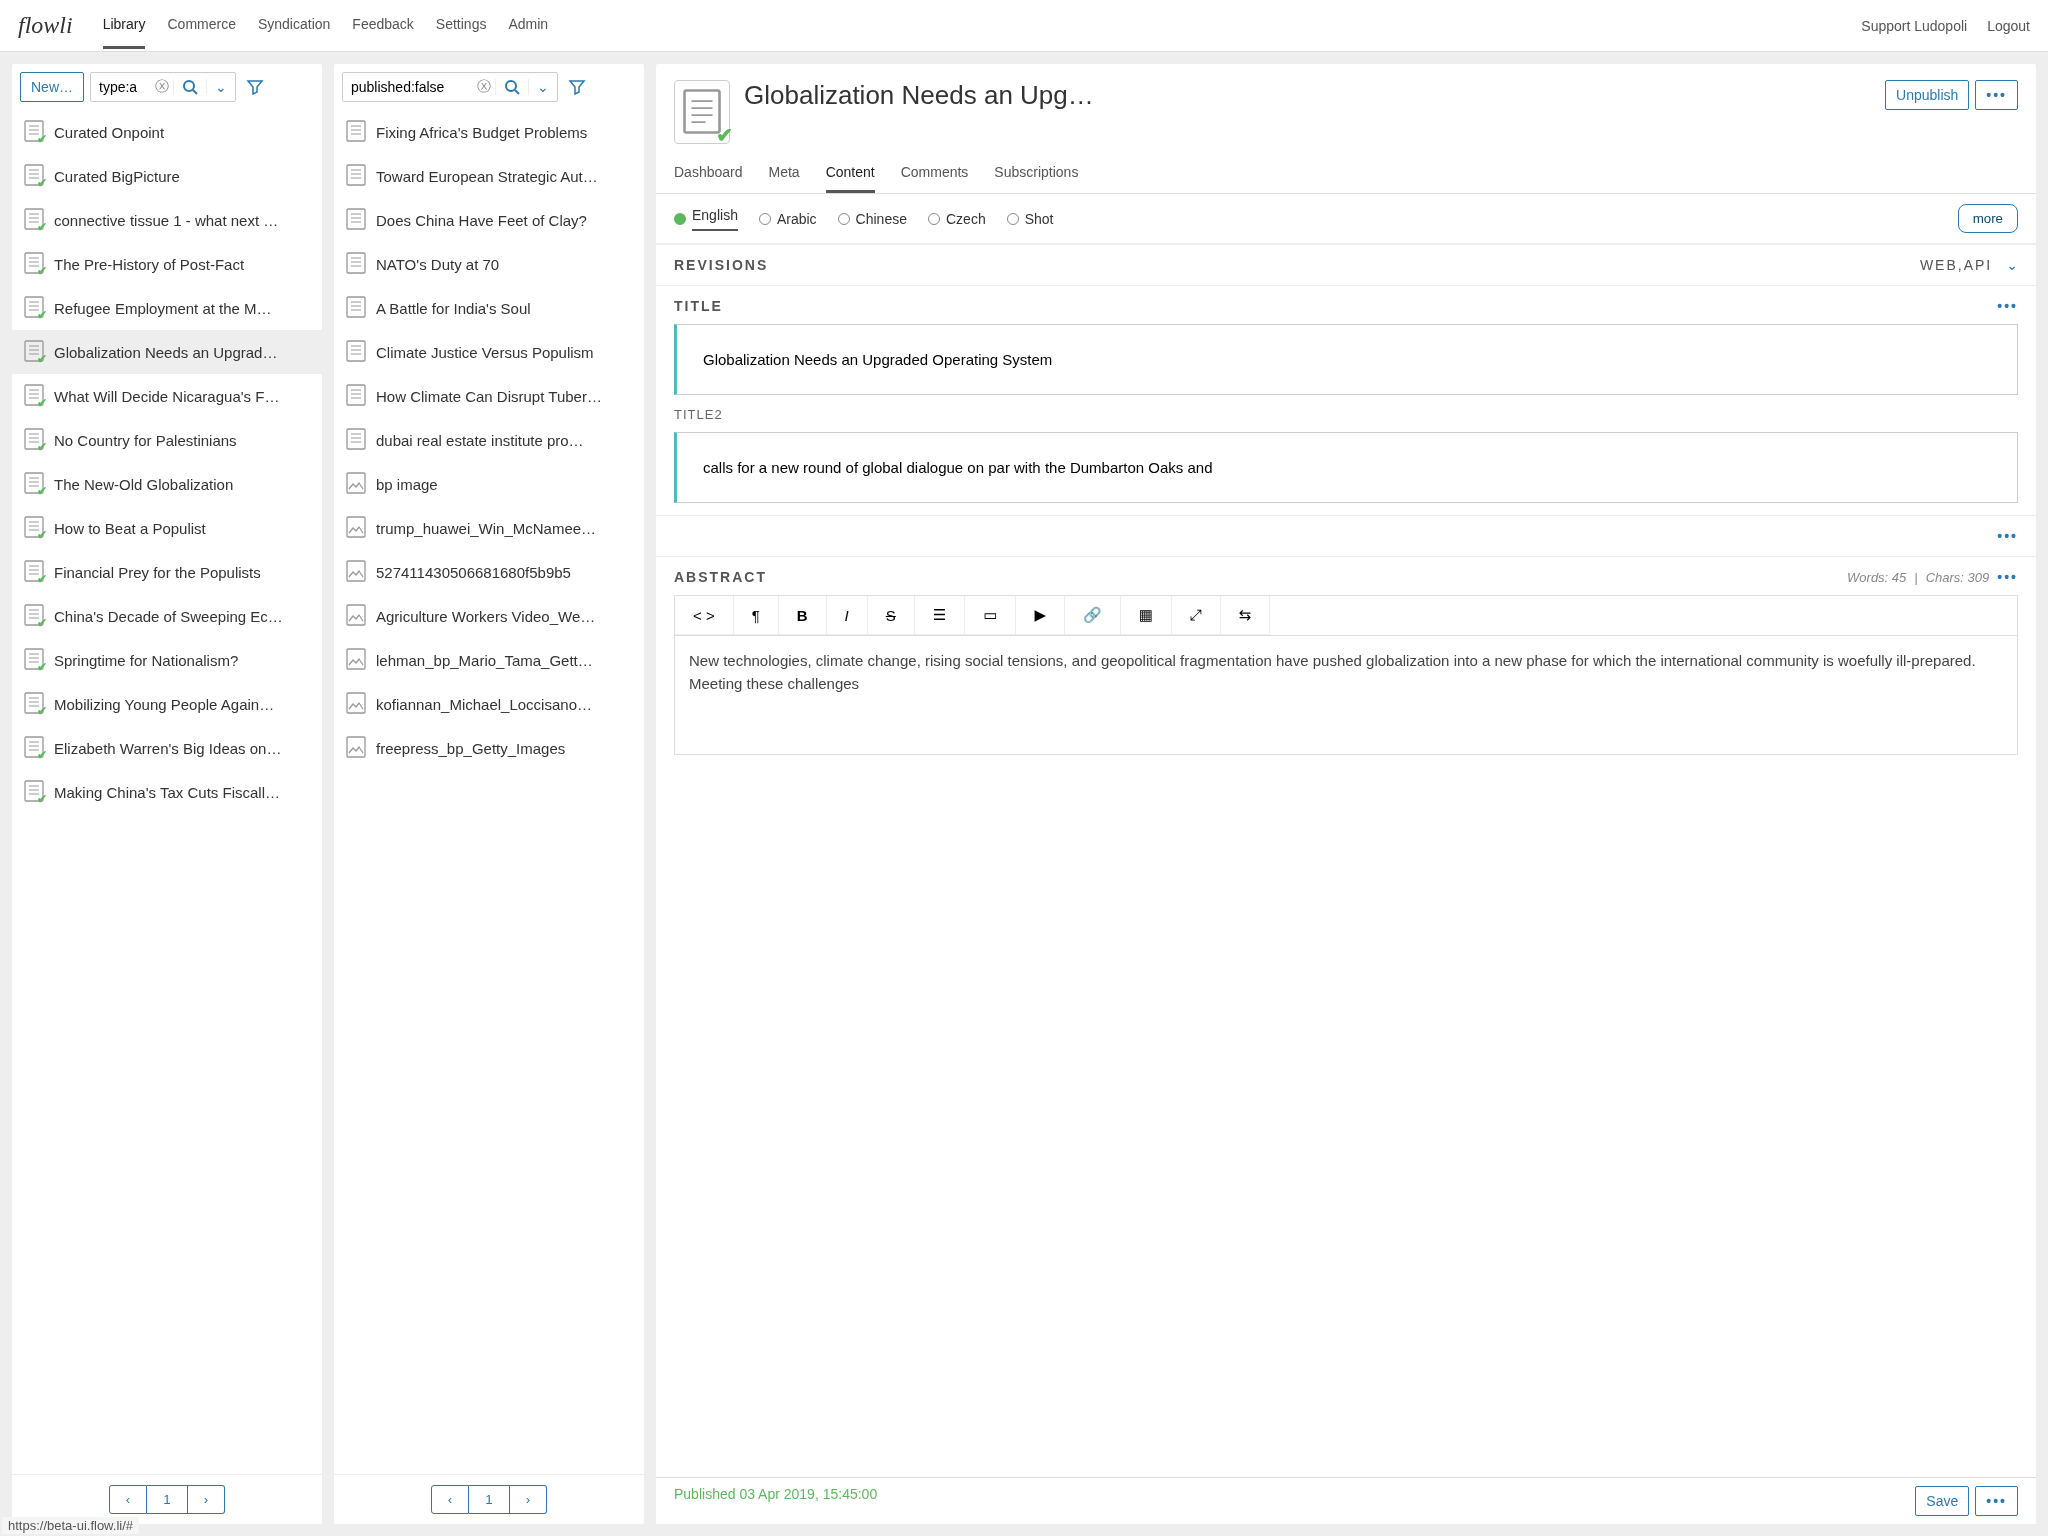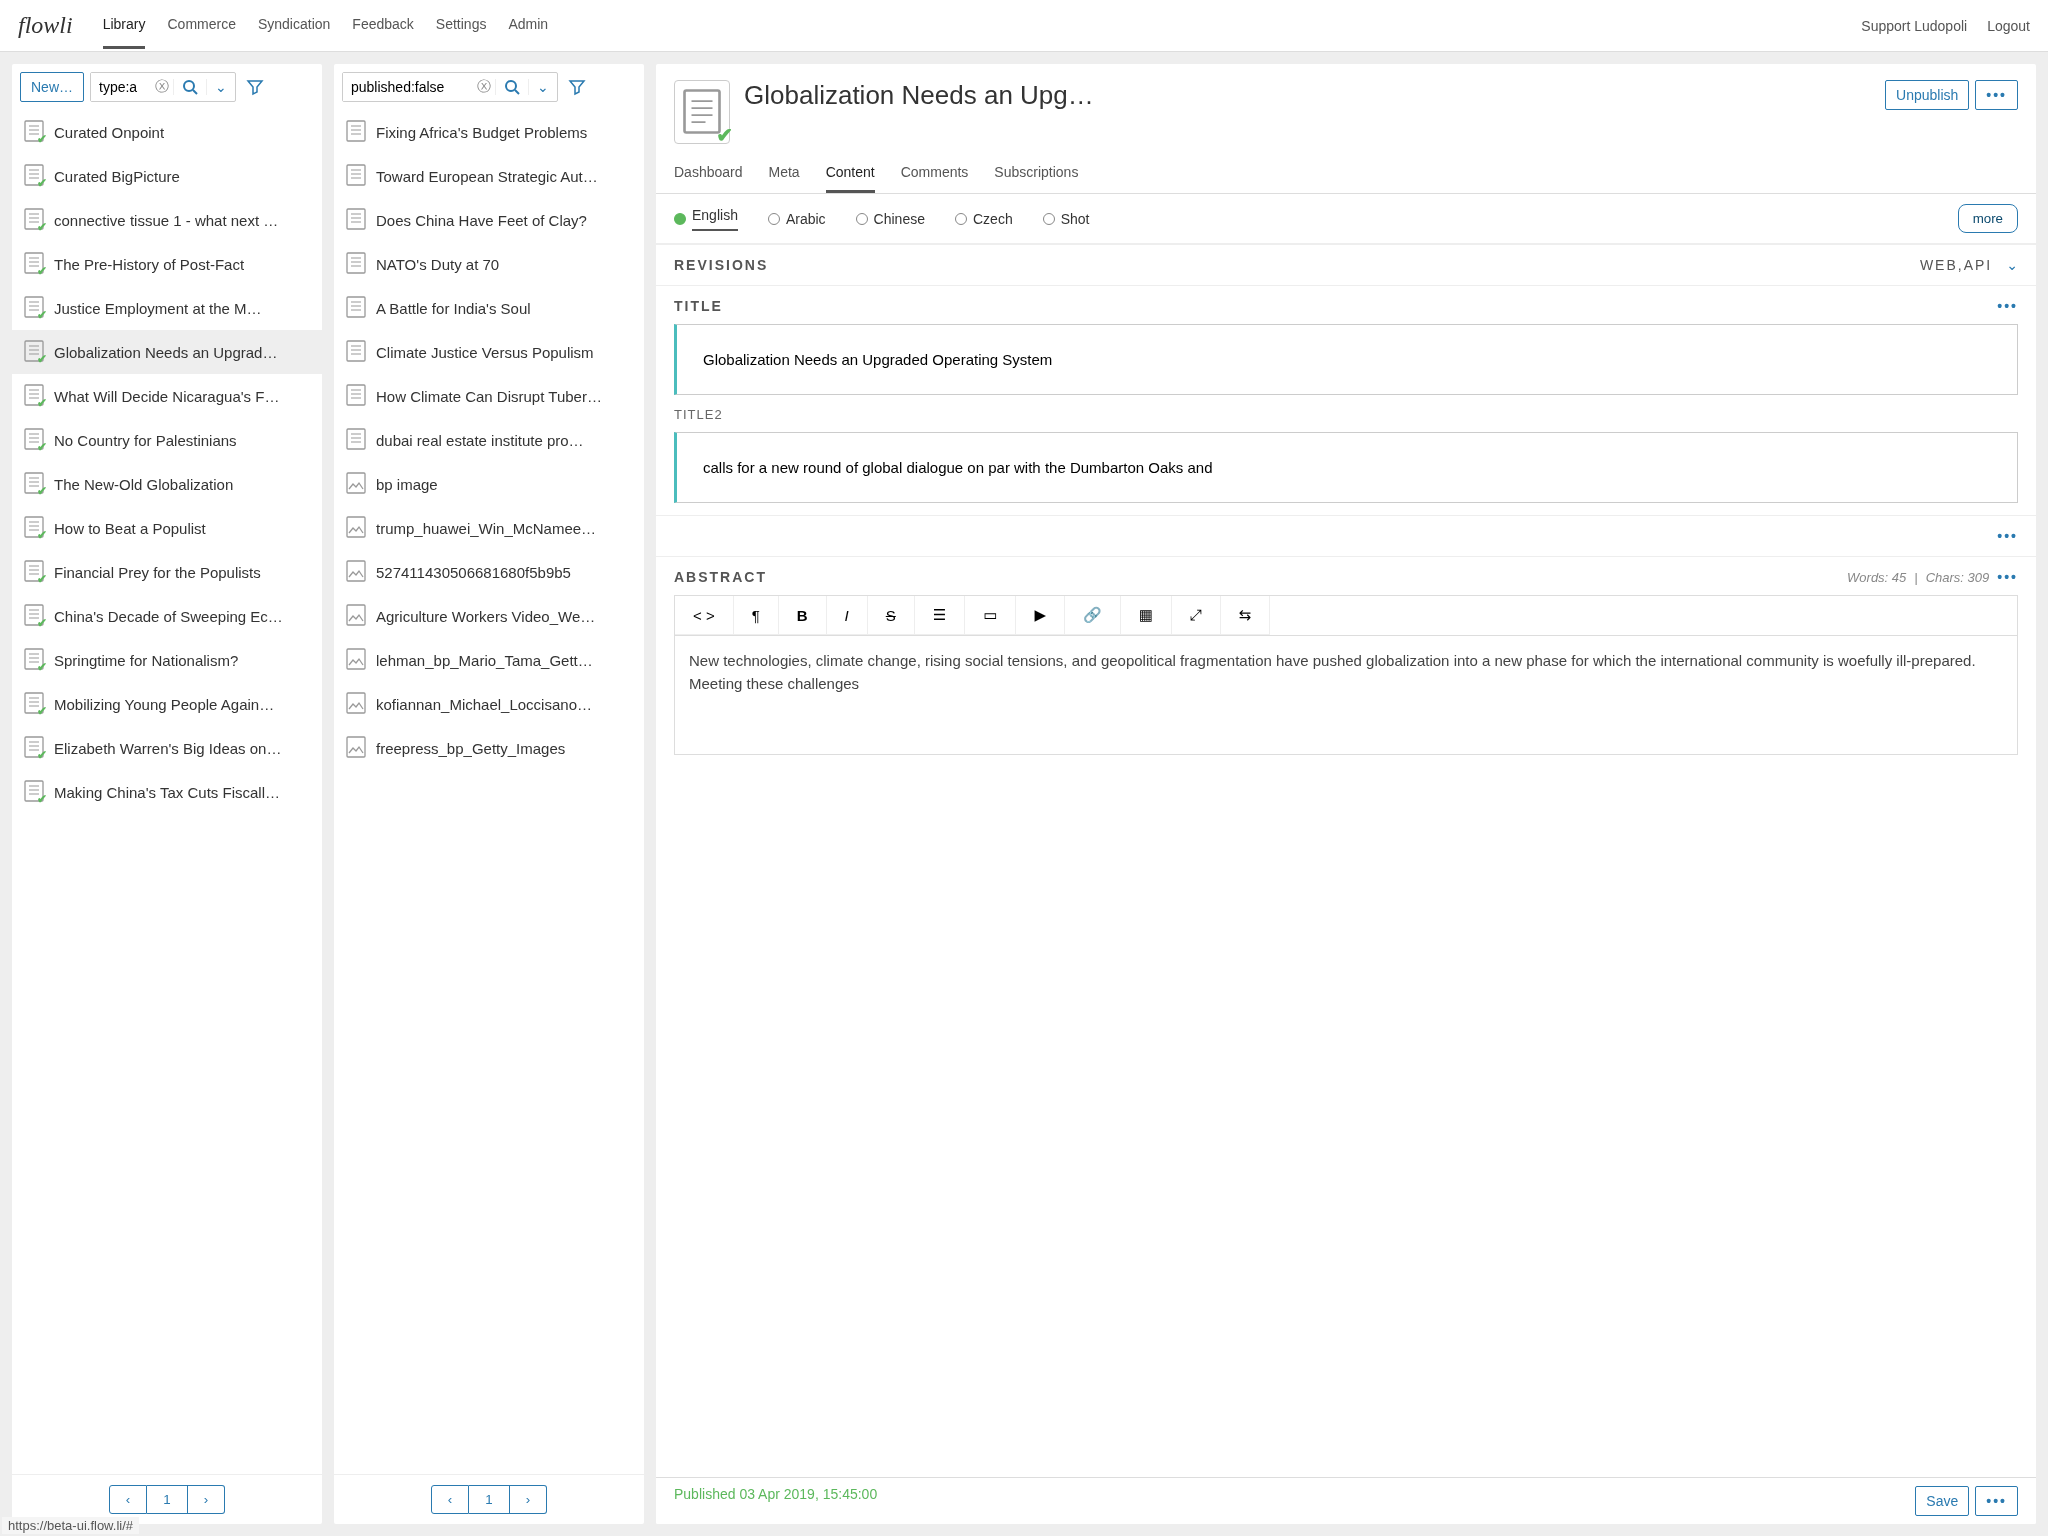--- a/index.html
+++ b/index.html
@@ -56,21 +56,21 @@
 .detail-title { font-size: 26px; font-weight: 400; color: #333; flex: 1; white-space: nowrap; overflow: hidden; text-overflow: ellipsis; }
 .detail-actions { display:flex; gap:6px; }
 .more-dots { border: 1px solid #2a7ab0; color: #2a7ab0; padding: 6px 10px; cursor: pointer; border-radius: 2px; font-weight:bold; letter-spacing:2px;}
 
 
 .tabs { display: flex; gap: 26px; padding: 0 18px; border-bottom: 1px solid #ddd; }
 .tabs a { text-decoration: none; color: #555; padding: 10px 0; border-bottom: 3px solid transparent; }
 .tabs a.active { color: #222; border-bottom-color: #555; }
 
 
-.lang-bar { display: flex; gap: 30px; padding: 10px 18px; border-bottom: 1px solid #eee; }
+.lang-bar { display: flex; gap: 21px; padding: 10px 18px; border-bottom: 1px solid #eee; }
 .lang { display: flex; align-items: center; gap: 6px; cursor: pointer; }
 .lang .radio { width: 12px; height: 12px; border: 1px solid #888; border-radius: 50%; }
 .lang.active .radio { background: #5cb85c; border-color: #5cb85c; }
 .lang.active span { border-bottom: 2px solid #555; padding-bottom: 6px; }
 .lang-bar .more-btn { margin-left: auto; border: 1px solid #2a7ab0; color: #0c4a6e; background: #fff; padding: 6px 14px; cursor: pointer; border-radius: 8px; }
 
 
 .section { padding: 12px 18px; border-top: 1px solid #eee; }
 .section-head { display: flex; align-items: center; }
 .section-head .title { font-weight: 600; letter-spacing: 2px; color: #555; font-size: 14px; }
@@ -191,21 +191,21 @@
         <div class="list-item">
           <div class="doc-icon">
             <svg viewBox="0 0 20 22">
               <rect x="1" y="1" width="18" height="20" rx="1" fill="none" stroke="#999" stroke-width="1.3"></rect>
               <line x1="5" y1="6" x2="15" y2="6" stroke="#999"></line>
               <line x1="5" y1="10" x2="15" y2="10" stroke="#999"></line>
               <line x1="5" y1="14" x2="15" y2="14" stroke="#999"></line>
             </svg>
             <span class="check">✔</span>
           </div>
-          <span class="label">Justice Employment at the M…</span>
+          <span class="label">Refugee Employment at the M…</span>
         </div>
         <div class="list-item selected">
           <div class="doc-icon">
             <svg viewBox="0 0 20 22">
               <rect x="1" y="1" width="18" height="20" rx="1" fill="none" stroke="#999" stroke-width="1.3"></rect>
               <line x1="5" y1="6" x2="15" y2="6" stroke="#999"></line>
               <line x1="5" y1="10" x2="15" y2="10" stroke="#999"></line>
               <line x1="5" y1="14" x2="15" y2="14" stroke="#999"></line>
             </svg>
             <span class="check">✔</span>

